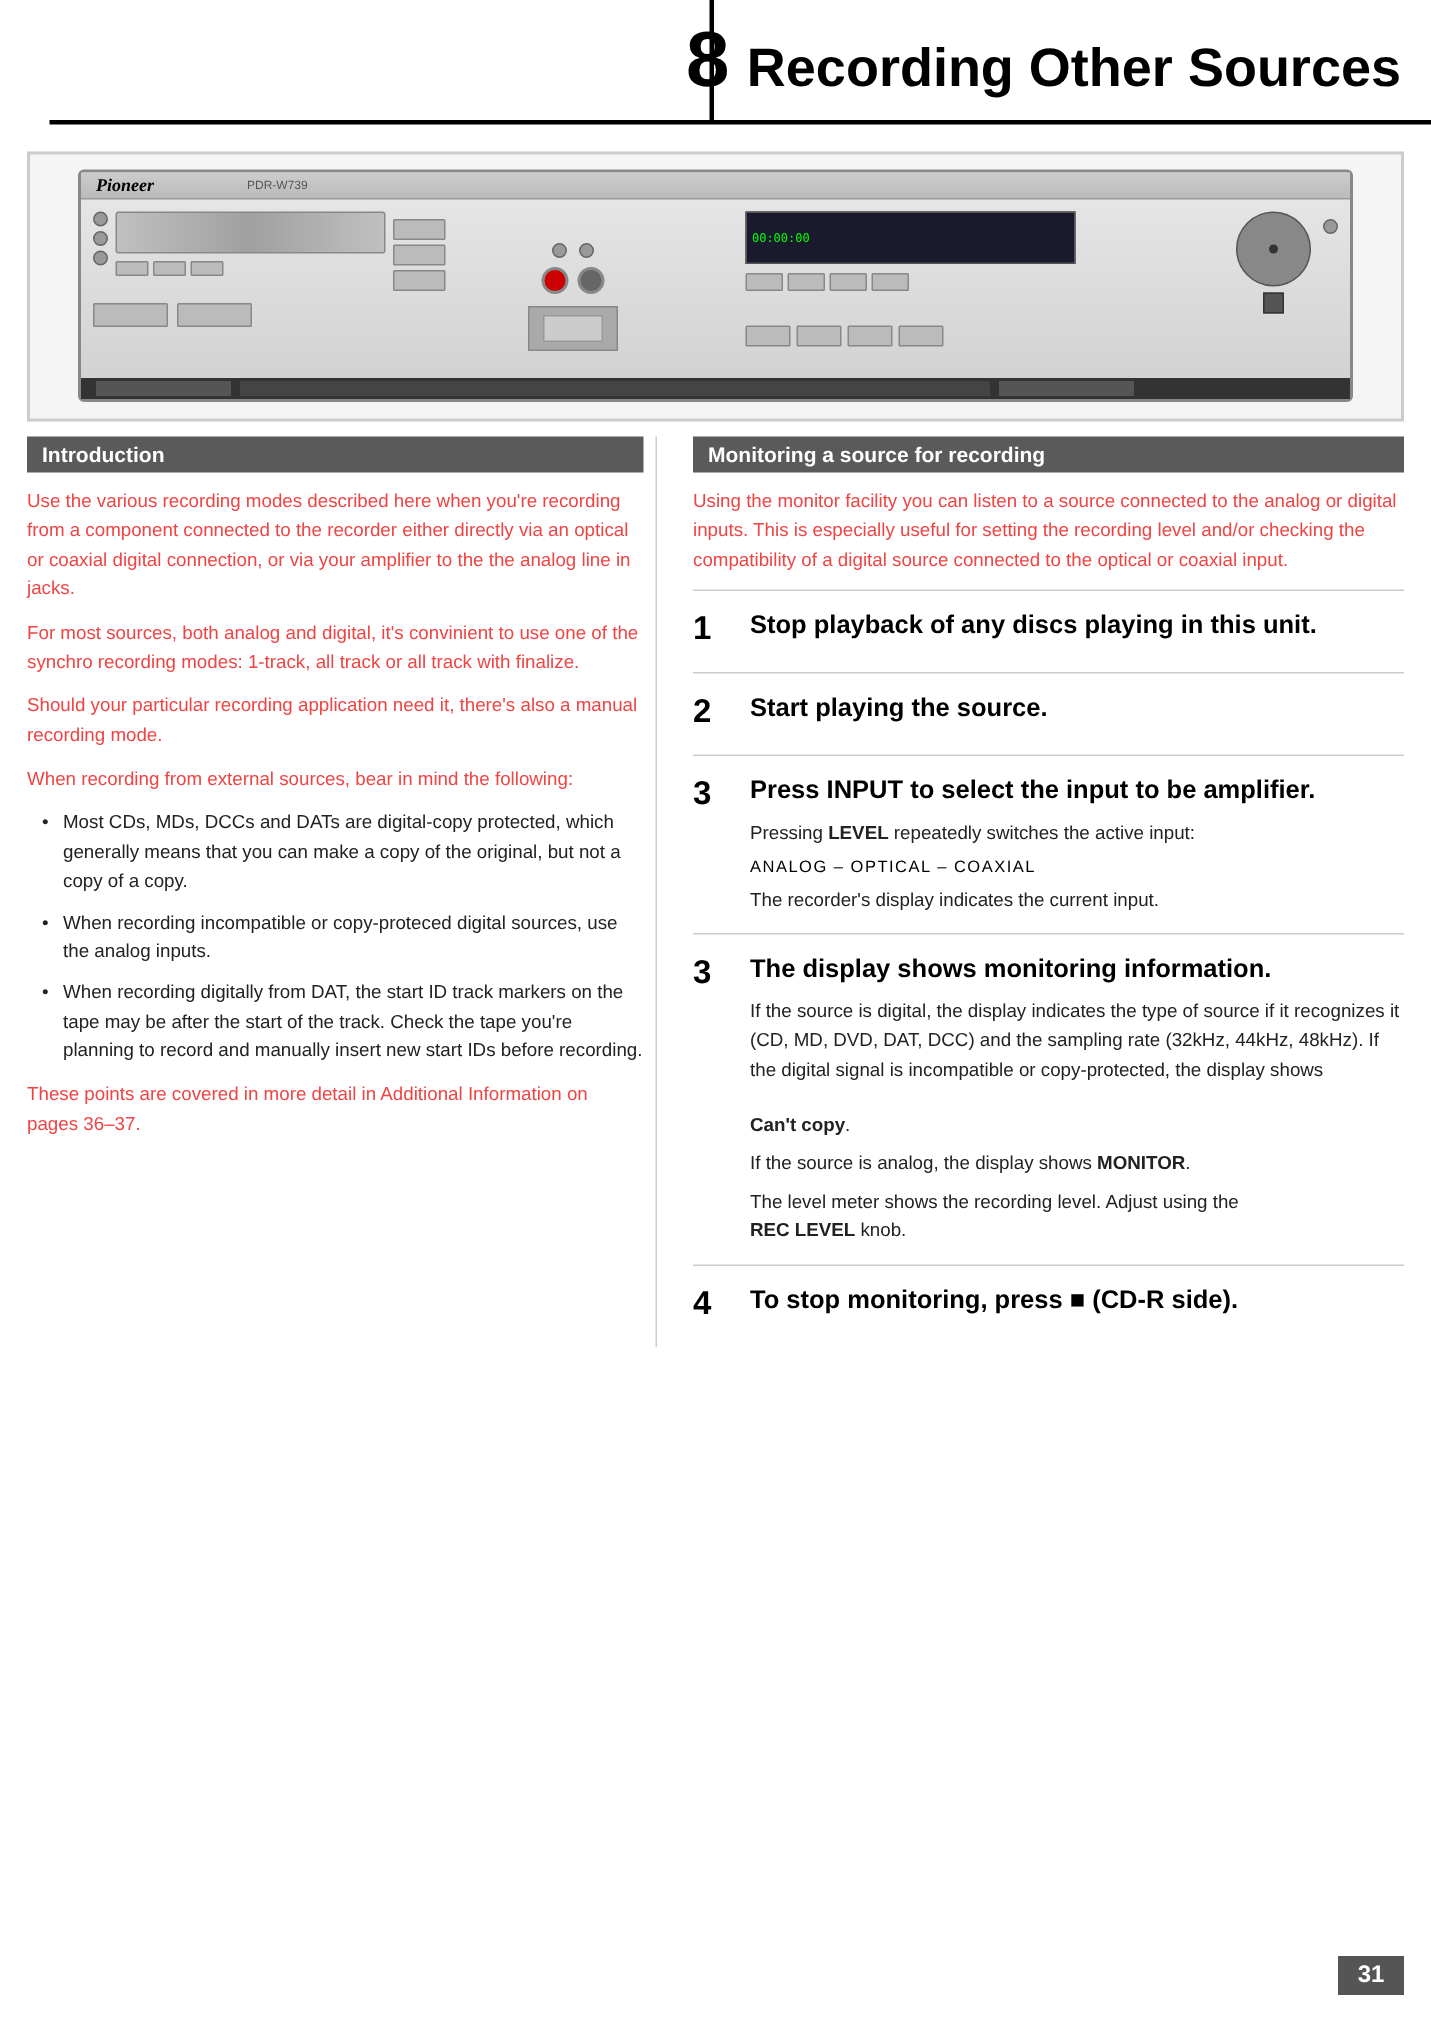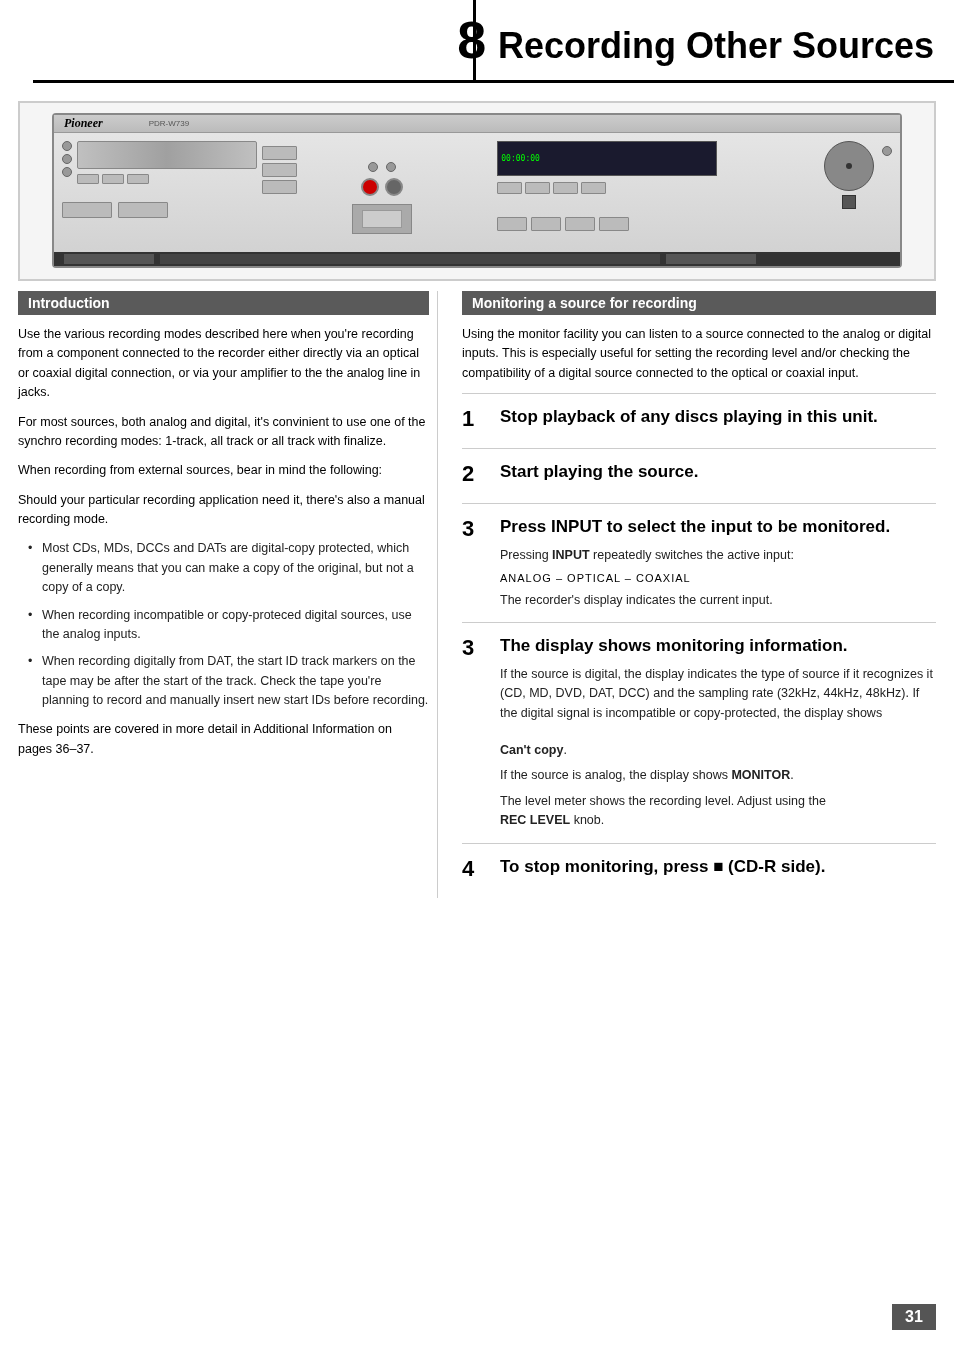--- a/index.html
+++ b/index.html
@@ -63,21 +63,21 @@
       margin: 0 auto;
       position: relative;
       border-radius: 4px;
     }
     .device-top-strip {
       background: linear-gradient(180deg, #ccc 0%, #bbb 100%);
       height: 18px;
       display: flex;
       align-items: center;
       padding: 0 10px;
-      gap: 6px;
+      gap: 22px;
       border-bottom: 1px solid #999;
     }
     .pioneer-logo {
       font-style: italic;
       font-size: 12px;
       font-weight: bold;
       font-family: serif;
       color: #000;
     }
     .model-text {
@@ -111,21 +111,21 @@
       color: #fff;
       font-size: 14px;
       font-weight: bold;
       padding: 4px 10px;
       margin-bottom: 10px;
     }
 
     .section-text {
       font-size: 12.5px;
       line-height: 1.55;
-      color: #000000;
+      color: #ef4444;
       margin-bottom: 10px;
     }
 
     .bullet-list {
       list-style: none;
       padding-left: 10px;
       margin-bottom: 10px;
     }
     .bullet-list li {
       font-size: 12.5px;
@@ -386,22 +386,22 @@
 
 <div class="content-area">
 
   <div class="left-column">
     <div class="section-header">
       <span>Introduction</span>
     </div>
 
     <p class="section-text">Use the various recording modes described here when you're recording from a component connected to the recorder either directly via an optical or coaxial digital connection, or via your amplifier to the the analog line in jacks.</p>
     <p class="section-text">For most sources, both analog and digital, it's convinient to use one of the synchro recording modes: 1-track, all track or all track with finalize.</p>
+    <p class="section-text">Should your particular recording application need it, there's also a manual recording mode.</p>
     <p class="section-text">When recording from external sources, bear in mind the following:</p>
-    <p class="section-text">Should your particular recording application need it, there's also a manual recording mode.</p>
 
     <ul class="bullet-list">
       <li>Most CDs, MDs, DCCs and DATs are digital-copy protected, which generally means that you can make a copy of the original, but not a copy of a copy.</li>
       <li>When recording incompatible or copy-proteced digital sources, use the analog inputs.</li>
       <li>When recording digitally from DAT, the start ID track markers on the tape may be after the start of the track. Check the tape you're planning to record and manually insert new start IDs before recording.</li>
     </ul>
 
     <p class="section-text">These points are covered in more detail in Additional Information on pages 36–37.</p>
   </div>
 
@@ -422,24 +422,24 @@
     <div class="step">
       <div class="step-header">
         <span class="step-number">2</span>
         <span class="step-title">Start playing the source.</span>
       </div>
     </div>
 
     <div class="step">
       <div class="step-header">
         <span class="step-number">3</span>
-        <span class="step-title">Press INPUT to select the input to be monitored.</span>
+        <span class="step-title">Press INPUT to select the input to be amplifier.</span>
       </div>
       <div class="step-body">
-        <span>Pressing <strong>INPUT</strong> repeatedly switches the active input:</span>
+        <span>Pressing <strong>LEVEL</strong> repeatedly switches the active input:</span>
         <span class="analog-line">ANALOG – OPTICAL – COAXIAL</span>
         <span>The recorder's display indicates the current input.</span>
       </div>
     </div>
 
     <div class="step">
       <div class="step-header">
         <span class="step-number">3</span>
         <span class="step-title">The display shows monitoring information.</span>
       </div>

